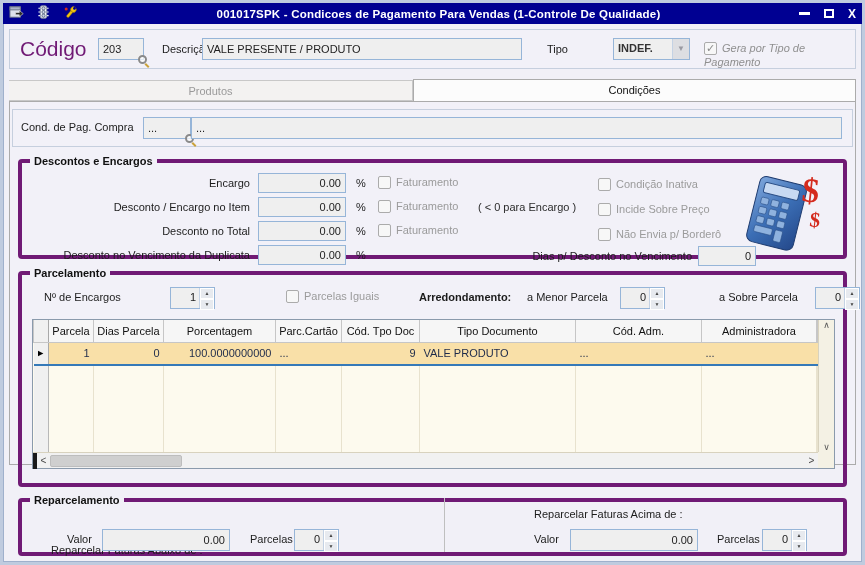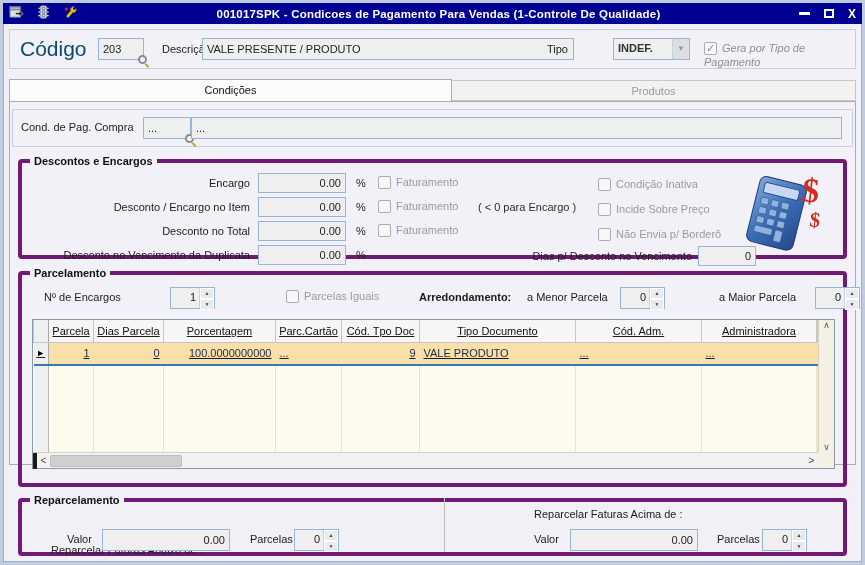--- a/index.html
+++ b/index.html
@@ -59,21 +59,21 @@
     position:relative; border:4px solid #701a75; border-radius:4px;
     margin:0 8px; background:transparent;
   }
   legend{ font-weight:bold; margin-left:8px; padding:0 4px; color:#111; }
 
   
   .header-panel{
     position:relative; margin:5px 6px 0 6px; height:40px;
     border:1px solid #C6CFDE; background:#F2F1F8;
   }
-  .codigo-label{ position:absolute; left:10px; top:7px; font-size:21px; color:#0c4a6e; }
+  .codigo-label{ position:absolute; left:10px; top:7px; font-size:21px; color:#701a75; }
   .hp-descr-label{ position:absolute; left:152px; top:13px; }
   .hp-tipo-label{ position:absolute; left:537px; top:13px; }
   .gera-cb{ position:absolute; left:694px; top:11px; }
   .gera-cb .cb-label{ font-style:italic; color:#8f8f8f; }
 
   
   .tabs{ position:relative; margin:10px 6px 0 6px; height:22px; display:flex; }
   .tab{ text-align:center; line-height:21px; }
   .tab-active{
     width:443px; background:#FCFCFC; border:1px solid #ABABAB; border-bottom:none;
@@ -102,21 +102,21 @@
   .dz-right-cb{ position:absolute; left:576px; }
   .calc-img{ position:absolute; right:14px; top:2px; }
 
   
   .parcelamento{ margin-top:8px; height:220px; }
 
   .grid{
     position:absolute; left:10px; right:8px; top:40px; height:150px;
     border:1px solid #8A9AAC; background:var(--grid-bg,#FDFAEE);
   }
-  .grid-main{ position:absolute; left:0; top:0; right:16px; bottom:16px; overflow:hidden;text-decoration:underline; }
+  .grid-main{ position:absolute; left:0; top:0; right:16px; bottom:16px; overflow:hidden; }
   .grid table{ border-collapse:collapse; table-layout:fixed; width:100%; }
   .grid th{
     background:#F6F6F6; border:1px solid #C6C6C6; border-top:none;
     height:22px; font-weight:normal; color:#111; padding:0 3px; text-align:center;
     white-space:nowrap; overflow:hidden;
   }
   .grid th.ind, .grid td.ind{ background:#F0F0F0; border-right:1px solid #A8A8A8; }
   .grid td{ height:23px; padding:0 4px; white-space:nowrap; overflow:hidden; }
   .row-sel td{
     background:var(--selected-row,#F9E0A8); color:#1d2a4a;
@@ -190,34 +190,34 @@
     </div>
   </div>
 
   <div class="header-panel">
     <span class="codigo-label">Código</span>
     <span class="fld" style="left:88px; top:8px; width:46px;">
       <span>203</span>
       <span class="magnifier"></span>
     </span>
     <span class="hp-descr-label lbl">Descrição</span>
-    <span class="fld" style="left:192px; top:8px; width:372px;">VALE PRESENTE / PRODUTO</span>
+    <span class="fld" style="left:192px; top:8px; width:320px;">VALE PRESENTE / PRODUTO</span>
     <span class="hp-tipo-label lbl">Tipo</span>
     <span class="combo" style="left:563px; top:8px; width:77px;">
       <span class="combo-val">INDEF.</span>
       <span class="combo-btn">▼</span>
     </span>
     <span class="gera-cb">
       <span class="cb-box">✓</span><span class="cb-label">Gera por Tipo de Pagamento</span>
     </span>
   </div>
 
   <div class="tabs">
+    <div class="tab tab-disabled"><span>Produtos</span></div>
     <div class="tab tab-active"><span>Condições</span></div>
-    <div class="tab tab-disabled"><span>Produtos</span></div>
   </div>
 
   <div class="content">
 
     <div class="condpag">
       <span class="lbl">Cond. de Pag. Compra</span>
       <span class="fld" style="left:130px; top:7px; width:48px;">
         <span>...</span>
         <span class="magnifier"></span>
       </span>
@@ -313,21 +313,21 @@
       </span>
       <span class="lbl" style="position:absolute; left:397px; top:12px; font-weight:bold;">Arredondamento:</span>
       <span class="lbl" style="position:absolute; left:505px; top:12px;">a Menor Parcela</span>
       <span class="spinner" style="left:598px; top:8px;">
         <span class="spin-val">0</span>
         <span class="spin-btns">
             <span class="spin-up">▲</span>
             <span class="spin-dn">▼</span>
           </span>
       </span>
-      <span class="lbl" style="position:absolute; left:697px; top:12px;">a Maior Parcela</span>
+      <span class="lbl" style="position:absolute; left:697px; top:12px;">a Sobre Parcela</span>
       <span class="spinner" style="left:793px; top:8px;">
         <span class="spin-val">0</span>
         <span class="spin-btns">
             <span class="spin-up">▲</span>
             <span class="spin-dn">▼</span>
           </span>
       </span>
 
       <div class="grid">
         <div class="grid-main">

